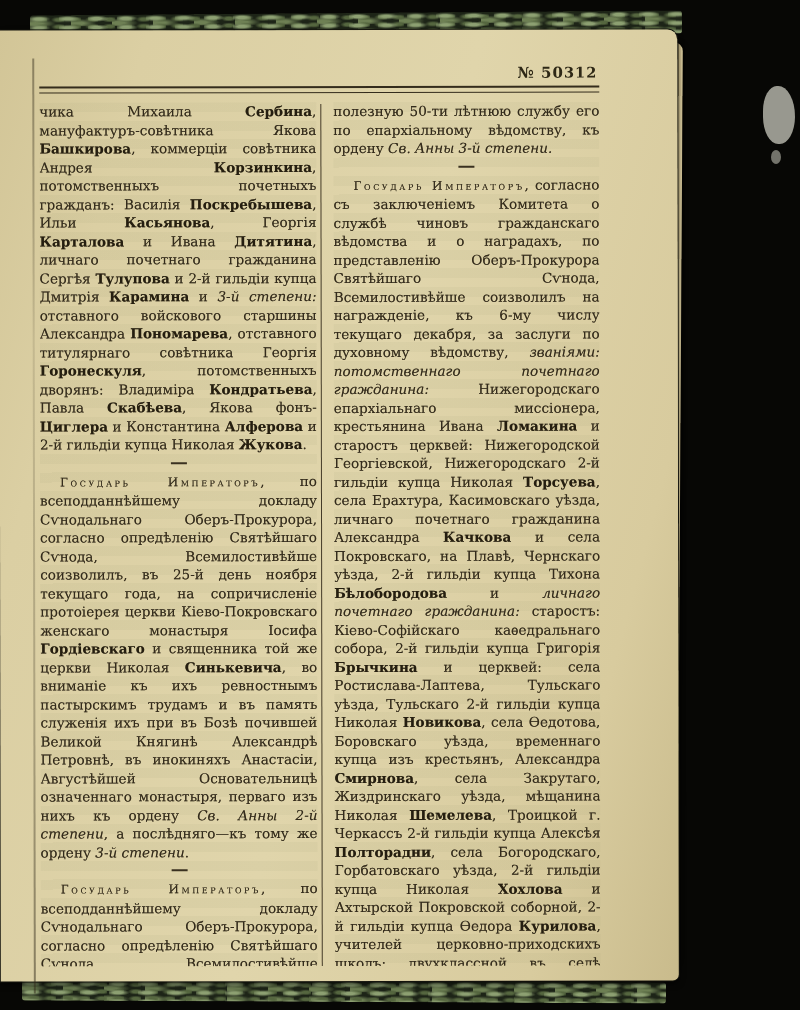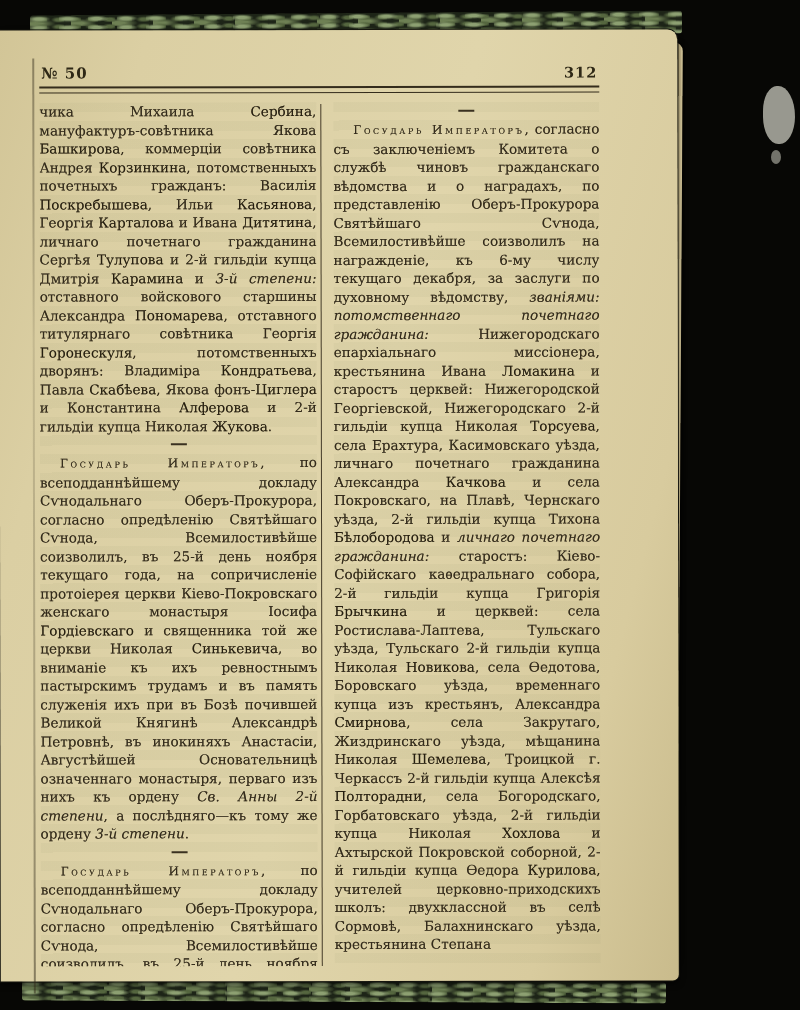--- a/index.html
+++ b/index.html
@@ -43,42 +43,42 @@
   }
   .gutter-line{
     position:absolute;left:33px;top:28px;width:2px;height:935px;
     background:linear-gradient(to bottom,
       rgba(45,38,22,0.45), rgba(45,38,22,0.12) 30%,
       rgba(45,38,22,0.28) 70%, rgba(45,38,22,0.5));
   }
   .page-inner{position:absolute;left:40px;top:34px;width:560px;}
   
   .running-head{
-    display:flex;justify-content:space-between;align-items:baseline;
+    display:flex;justify-content:flex-end;align-items:baseline;
     font-weight:bold;color:#2e2816;padding:0 2px;
   }
   .issue-no{font-size:15px;letter-spacing:1px;}
   .journal-title{font-size:15.5px;letter-spacing:2px;}
   .folio{font-size:14.5px;letter-spacing:1px;}
   .header-rule{margin-top:4px;height:4px;border-top:2px solid #342c1c;border-bottom:1px solid #342c1c;}
   
   .columns{display:flex;margin-top:9px;height:864px;overflow:hidden;}
   .col{overflow:hidden;
     background-image:repeating-linear-gradient(to bottom,
       rgba(104,114,74,0.05) 0 10px, rgba(0,0,0,0) 10px 18.5px);
   }
   .col-left{width:277px;}
   .col-sep{width:1px;background:#443b28;margin:2px 12px 0 4px;}
   .col-right{width:266px;}
   .para{
     margin:0;font-size:13.6px;line-height:18.5px;text-align:justify;
     color:#332b1c;text-shadow:0 0 0.5px rgba(55,45,22,0.55);
   }
   .para.indent{text-indent:20px;}
-  .b{font-weight:normal;color:#251e10;}
+  .b{font-weight:bold;color:#251e10;}
   .i{font-style:italic;}
   .sp{letter-spacing:2.6px;font-variant-caps:small-caps;font-size:12px;}
   .pdivider{width:16px;height:0;border-top:2px solid #3a3120;margin:8px auto;}
 </style>
 </head>
 <body>
 
 <div class="scene">
 
   <div class="cover-edge cover-top"></div>
@@ -100,20 +100,21 @@
       <div class="columns">
         <div class="col col-left">
             <p class="para"><span>чика Михаила </span><span class="b">Сербина</span><span>, мануфактуръ-совѣтника Якова </span><span class="b">Башкирова</span><span>, коммерціи совѣтника Андрея </span><span class="b">Корзинкина</span><span>, потомственныхъ почетныхъ гражданъ: Василія </span><span class="b">Поскребышева</span><span>, Ильи </span><span class="b">Касьянова</span><span>, Георгія </span><span class="b">Карталова</span><span> и Ивана </span><span class="b">Дитятина</span><span>, личнаго почетнаго гражданина Сергѣя </span><span class="b">Тулупова</span><span> и 2-й гильдіи купца Дмитрія </span><span class="b">Карамина</span><span> и </span><span class="i">3-й степени:</span><span> отставного войскового старшины Александра </span><span class="b">Пономарева</span><span>, отставного титулярнаго совѣтника Георгія </span><span class="b">Горонескуля</span><span>, потомственныхъ дворянъ: Владиміра </span><span class="b">Кондратьева</span><span>, Павла </span><span class="b">Скабѣева</span><span>, Якова фонъ-</span><span class="b">Циглера</span><span> и Константина </span><span class="b">Алферова</span><span> и 2-й гильдіи купца Николая </span><span class="b">Жукова</span><span>.</span></p>
             <div class="pdivider"></div>
             <p class="para indent"><span class="sp">Государь Императоръ</span><span>, по всеподданнѣйшему докладу Сѵнодальнаго Оберъ-Прокурора, согласно опредѣленію Святѣйшаго Сѵнода, Всемилостивѣйше соизволилъ, въ 25-й день ноября текущаго года, на сопричисленіе протоіерея церкви Кіево-Покровскаго женскаго монастыря Іосифа </span><span class="b">Гордіевскаго</span><span> и священника той же церкви Николая </span><span class="b">Синькевича</span><span>, во вниманіе къ ихъ ревностнымъ пастырскимъ трудамъ и въ память служенія ихъ при въ Бозѣ почившей Великой Княгинѣ Александрѣ Петровнѣ, въ инокиняхъ Анастасіи, Августѣйшей Основательницѣ означеннаго монастыря, перваго изъ нихъ къ ордену </span><span class="i">Св. Анны 2-й степени</span><span>, а послѣдняго—къ тому же ордену </span><span class="i">3-й степени</span><span>.</span></p>
             <div class="pdivider"></div>
             <p class="para indent"><span class="sp">Государь Императоръ</span><span>, по всеподданнѣйшему докладу Сѵнодальнаго Оберъ-Прокурора, согласно опредѣленію Святѣйшаго Сѵнода, Всемилостивѣйше соизволилъ, въ 25-й день ноября текущаго года, на сопричисленіе священника С.-Петербургской Никольской единовѣрческой, что въ Николаевской улицѣ, церкви Матѳія </span></p>
           </div>
         <div class="col-sep"></div>
         <div class="col col-right">
+            <p class="para"><span>полезную 50-ти лѣтнюю службу его по епархіальному вѣдомству, къ ордену </span><span class="i">Св. Анны 3-й степени.</span></p>
             <div class="pdivider"></div>
             <p class="para indent"><span class="sp">Государь Императоръ</span><span>, согласно съ заключеніемъ Комитета о службѣ чиновъ гражданскаго вѣдомства и о наградахъ, по представленію Оберъ-Прокурора Святѣйшаго Сѵнода, Всемилостивѣйше соизволилъ на награжденіе, къ 6-му числу текущаго декабря, за заслуги по духовному вѣдомству, </span><span class="i">званіями: потомственнаго почетнаго гражданина:</span><span> Нижегородскаго епархіальнаго миссіонера, крестьянина Ивана </span><span class="b">Ломакина</span><span> и старостъ церквей: Нижегородской Георгіевской, Нижегородскаго 2-й гильдіи купца Николая </span><span class="b">Торсуева</span><span>, села Ерахтура, Касимовскаго уѣзда, личнаго почетнаго гражданина Александра </span><span class="b">Качкова</span><span> и села Покровскаго, на Плавѣ, Чернскаго уѣзда, 2-й гильдіи купца Тихона </span><span class="b">Бѣлобородова</span><span> и </span><span class="i">личнаго почетнаго гражданина:</span><span> старостъ: Кіево-Софійскаго каѳедральнаго собора, 2-й гильдіи купца Григорія </span><span class="b">Брычкина</span><span> и церквей: села Ростислава-Лаптева, Тульскаго уѣзда, Тульскаго 2-й гильдіи купца Николая </span><span class="b">Новикова</span><span>, села Ѳедотова, Боровскаго уѣзда, временнаго купца изъ крестьянъ, Александра </span><span class="b">Смирнова</span><span>, села Закрутаго, Жиздринскаго уѣзда, мѣщанина Николая </span><span class="b">Шемелева</span><span>, Троицкой г. Черкассъ 2-й гильдіи купца Алексѣя </span><span class="b">Полторадни</span><span>, села Богородскаго, Горбатовскаго уѣзда, 2-й гильдіи купца Николая </span><span class="b">Хохлова</span><span> и Ахтырской Покровской соборной, 2-й гильдіи купца Ѳедора </span><span class="b">Курилова</span><span>, учителей церковно-приходскихъ школъ: двухклассной въ селѣ Сормовѣ, Балахнинскаго уѣзда, крестьянина Степана </span></p>
           </div>
       </div>
 
     </div>
   </div>
 
 </div>
 

